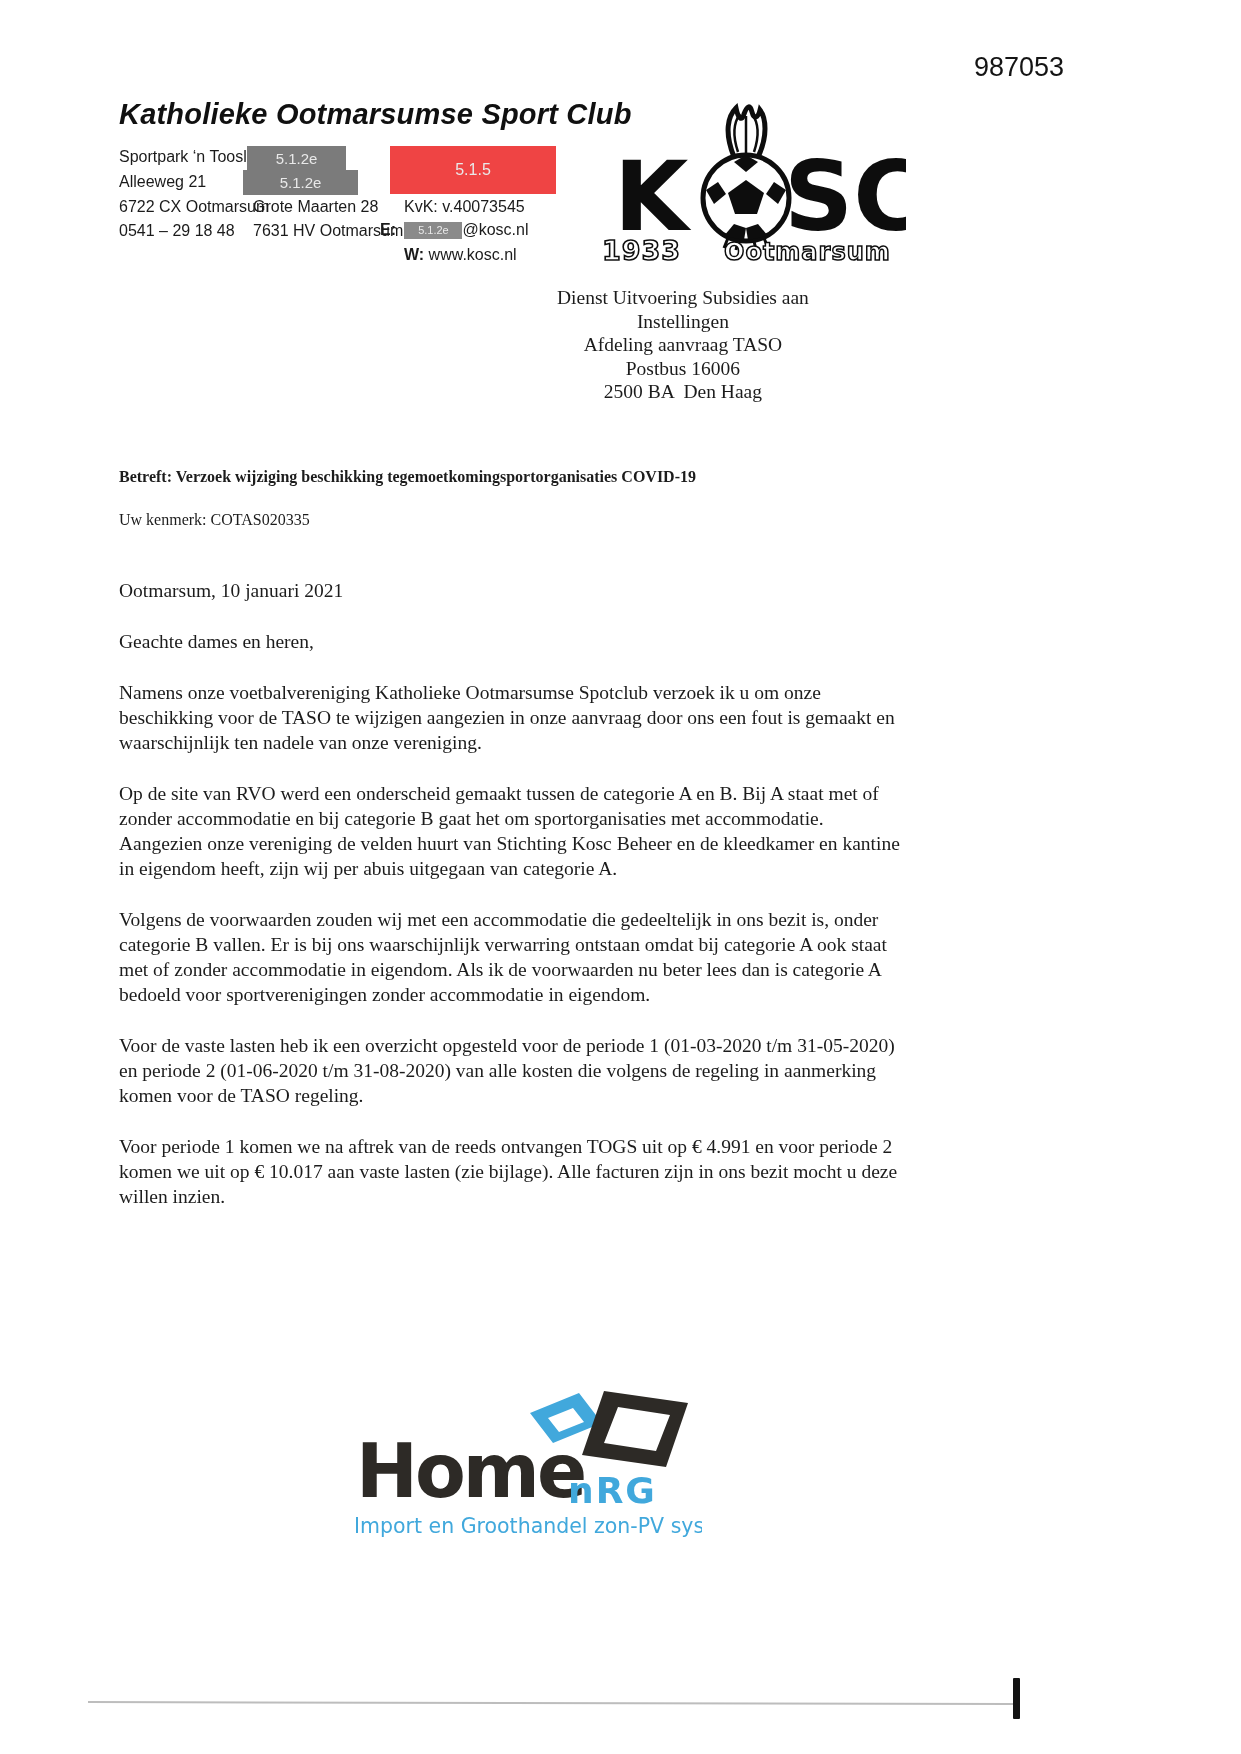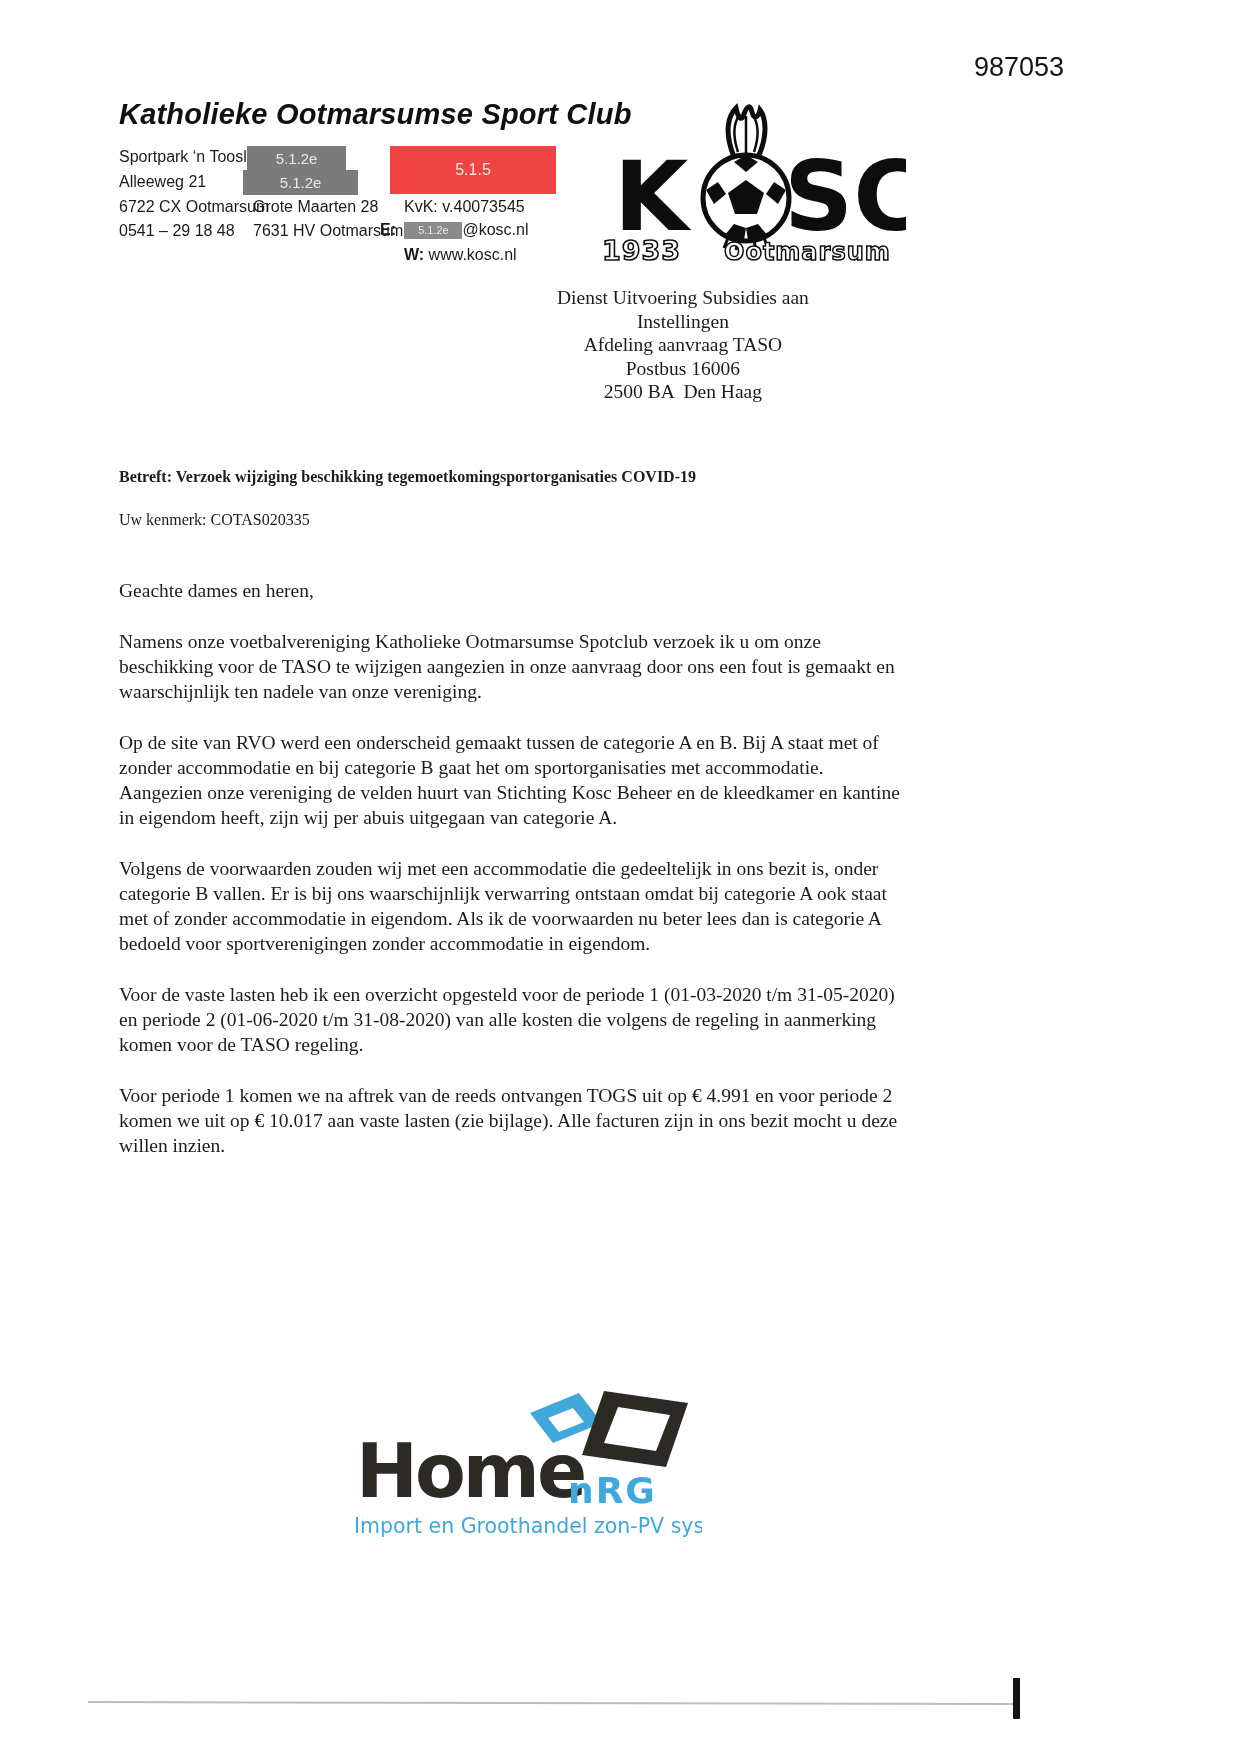--- a/index.html
+++ b/index.html
@@ -104,20 +104,21 @@
   <div>Instellingen</div>
   <div>Afdeling aanvraag TASO</div>
   <div>Postbus 16006</div>
   <div>2500 BA  Den Haag</div>
 </div>
 
 <div class="subject">Betreft: Verzoek wijziging beschikking tegemoetkomingsportorganisaties COVID-19</div>
 <div class="reference">Uw kenmerk: COTAS020335</div>
 
 <div class="letter-body">
+  <div class="dateline">Ootmarsum, 10 januari 2021</div>
   <div class="salutation">Geachte dames en heren,</div>
   <p>Namens onze voetbalvereniging Katholieke Ootmarsumse Spotclub verzoek ik u om onze beschikking voor de TASO te wijzigen aangezien in onze aanvraag door ons een fout is gemaakt en waarschijnlijk ten nadele van onze vereniging.</p>
   <p>Op de site van RVO werd een onderscheid gemaakt tussen de categorie A en B. Bij A staat met of zonder accommodatie en bij categorie B gaat het om sportorganisaties met accommodatie. Aangezien onze vereniging de velden huurt van Stichting Kosc Beheer en de kleedkamer en kantine in eigendom heeft, zijn wij per abuis uitgegaan van categorie A.</p>
   <p>Volgens de voorwaarden zouden wij met een accommodatie die gedeeltelijk in ons bezit is, onder categorie B vallen. Er is bij ons waarschijnlijk verwarring ontstaan omdat bij categorie A ook staat met of zonder accommodatie in eigendom. Als ik de voorwaarden nu beter lees dan is categorie A bedoeld voor sportverenigingen zonder accommodatie in eigendom.</p>
   <p>Voor de vaste lasten heb ik een overzicht opgesteld voor de periode 1 (01-03-2020 t/m 31-05-2020) en periode 2 (01-06-2020 t/m 31-08-2020) van alle kosten die volgens de regeling in aanmerking komen voor de TASO regeling.</p>
   <p>Voor periode 1 komen we na aftrek van de reeds ontvangen TOGS uit op € 4.991 en voor periode 2 komen we uit op € 10.017 aan vaste lasten (zie bijlage). Alle facturen zijn in ons bezit mocht u deze willen inzien.</p>
 </div>
 
 <div class="homenrg-logo">
   <svg width="350" height="160" viewBox="0 0 350 160">

